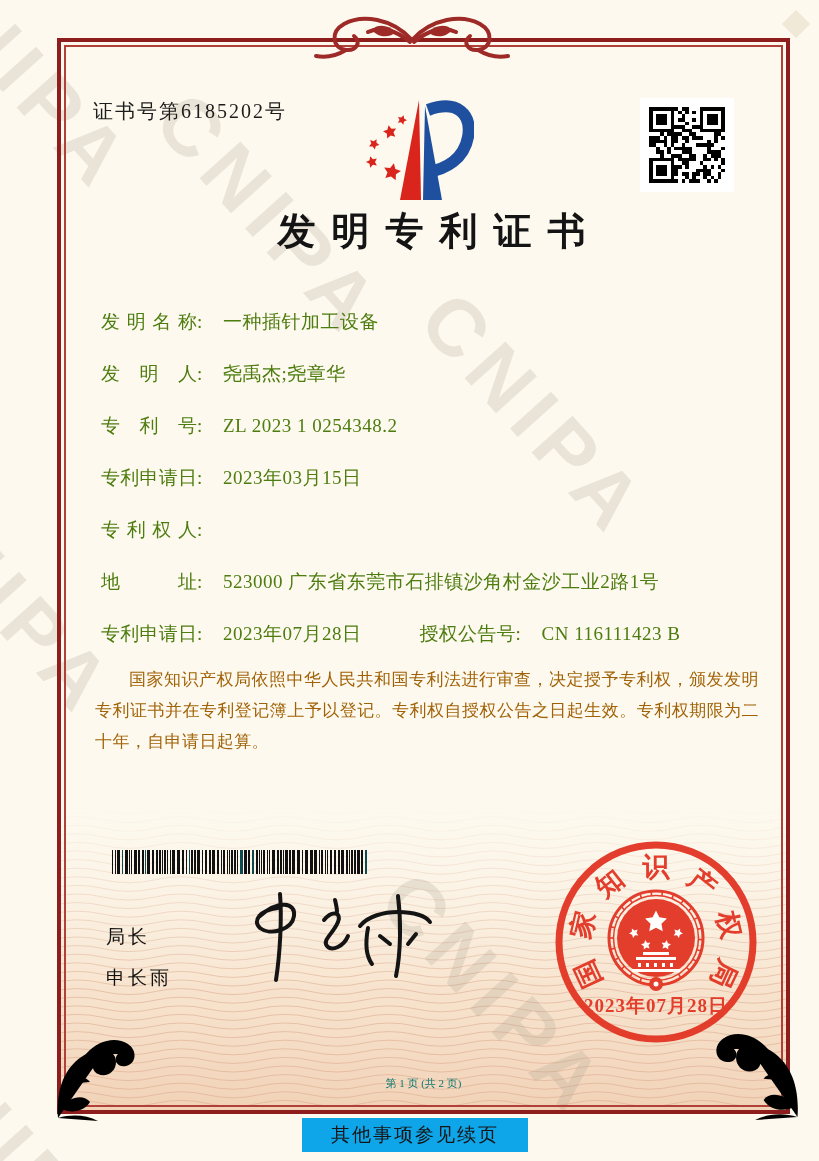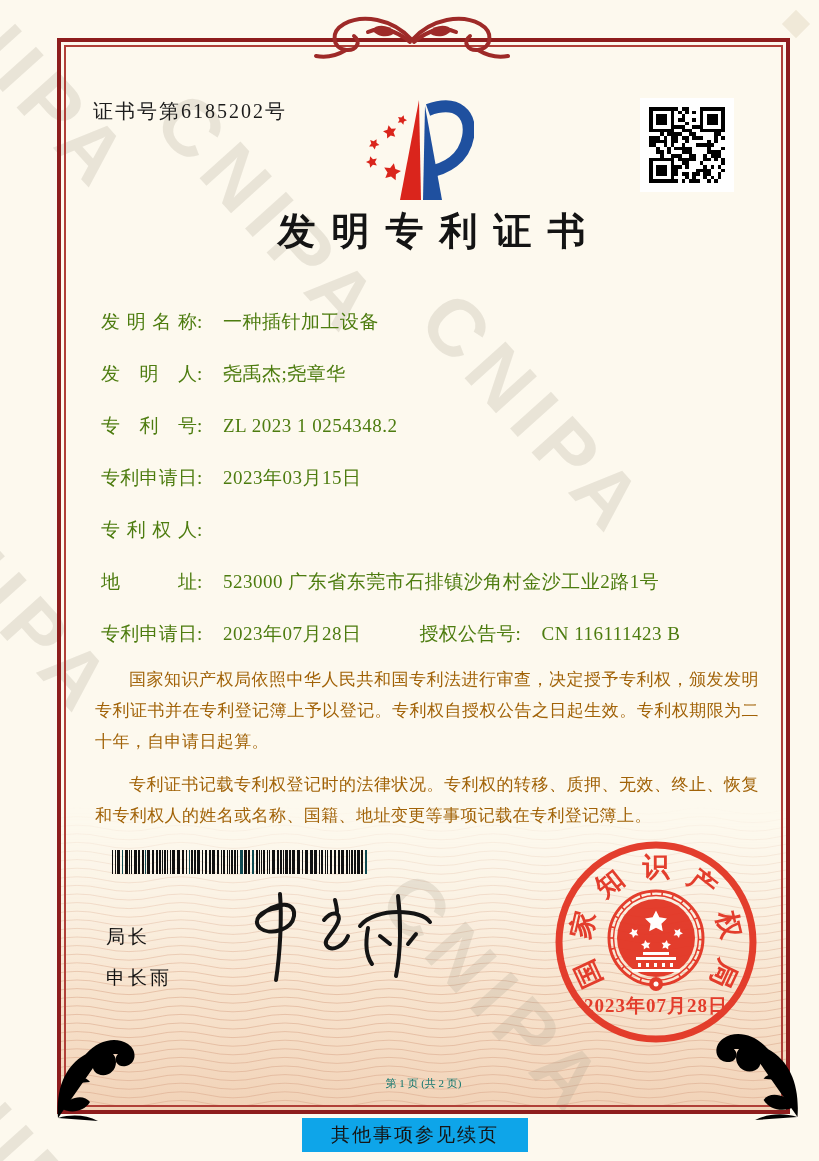--- a/index.html
+++ b/index.html
@@ -368,21 +368,20 @@
         <span class="grp2">
           <span class="flabel">授权公告号</span>
             <span class="fcolon">:</span>
             <span class="fvalue">CN 116111423 B</span>
         </span>
       </div>
     </div>
 
     <div class="paras">
       <p>国家知识产权局依照中华人民共和国专利法进行审查，决定授予专利权，颁发发明专利证书并在专利登记簿上予以登记。专利权自授权公告之日起生效。专利权期限为二十年，自申请日起算。</p>
-      <p>专利证书记载专利权登记时的法律状况。专利权的转移、质押、无效、终止、恢复和专利权人的姓名或名称、国籍、地址变更等事项记载在专利登记簿上。</p>
     </div>
 
     <svg class="barcode" width="258" height="24">
         <rect x="0" y="0" width="1" height="24" fill="#101010"></rect>
         <rect x="3" y="0" width="1" height="24" fill="#101010"></rect>
         <rect x="5" y="0" width="3" height="24" fill="#101010"></rect>
         <rect x="10" y="0" width="1" height="24" fill="#0e4a52"></rect>
         <rect x="13" y="0" width="3" height="24" fill="#101010"></rect>
         <rect x="17" y="0" width="1" height="24" fill="#101010"></rect>
         <rect x="19" y="0" width="1" height="24" fill="#101010"></rect>

